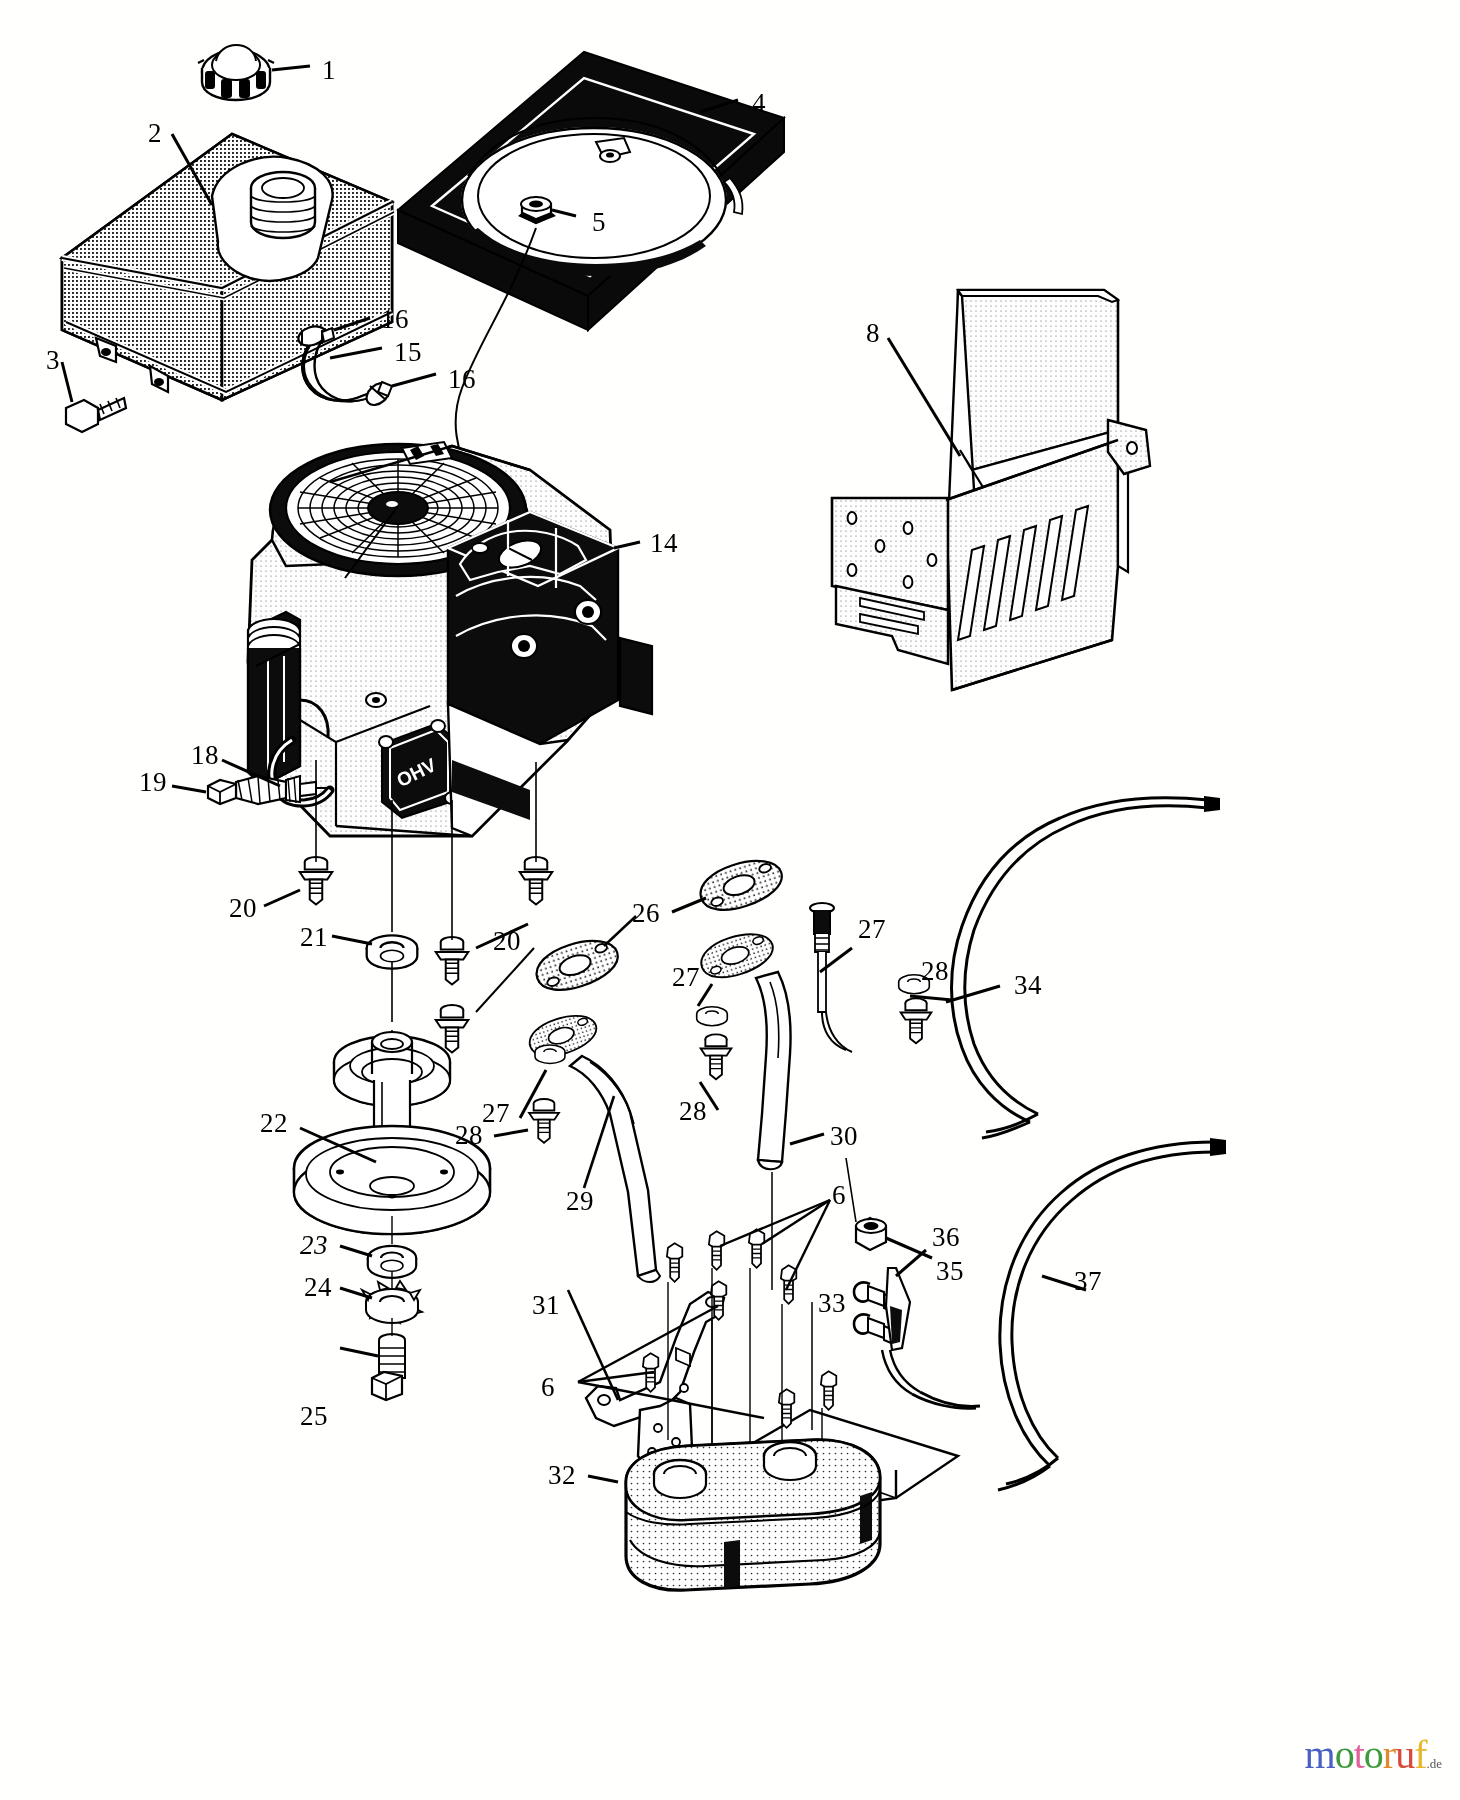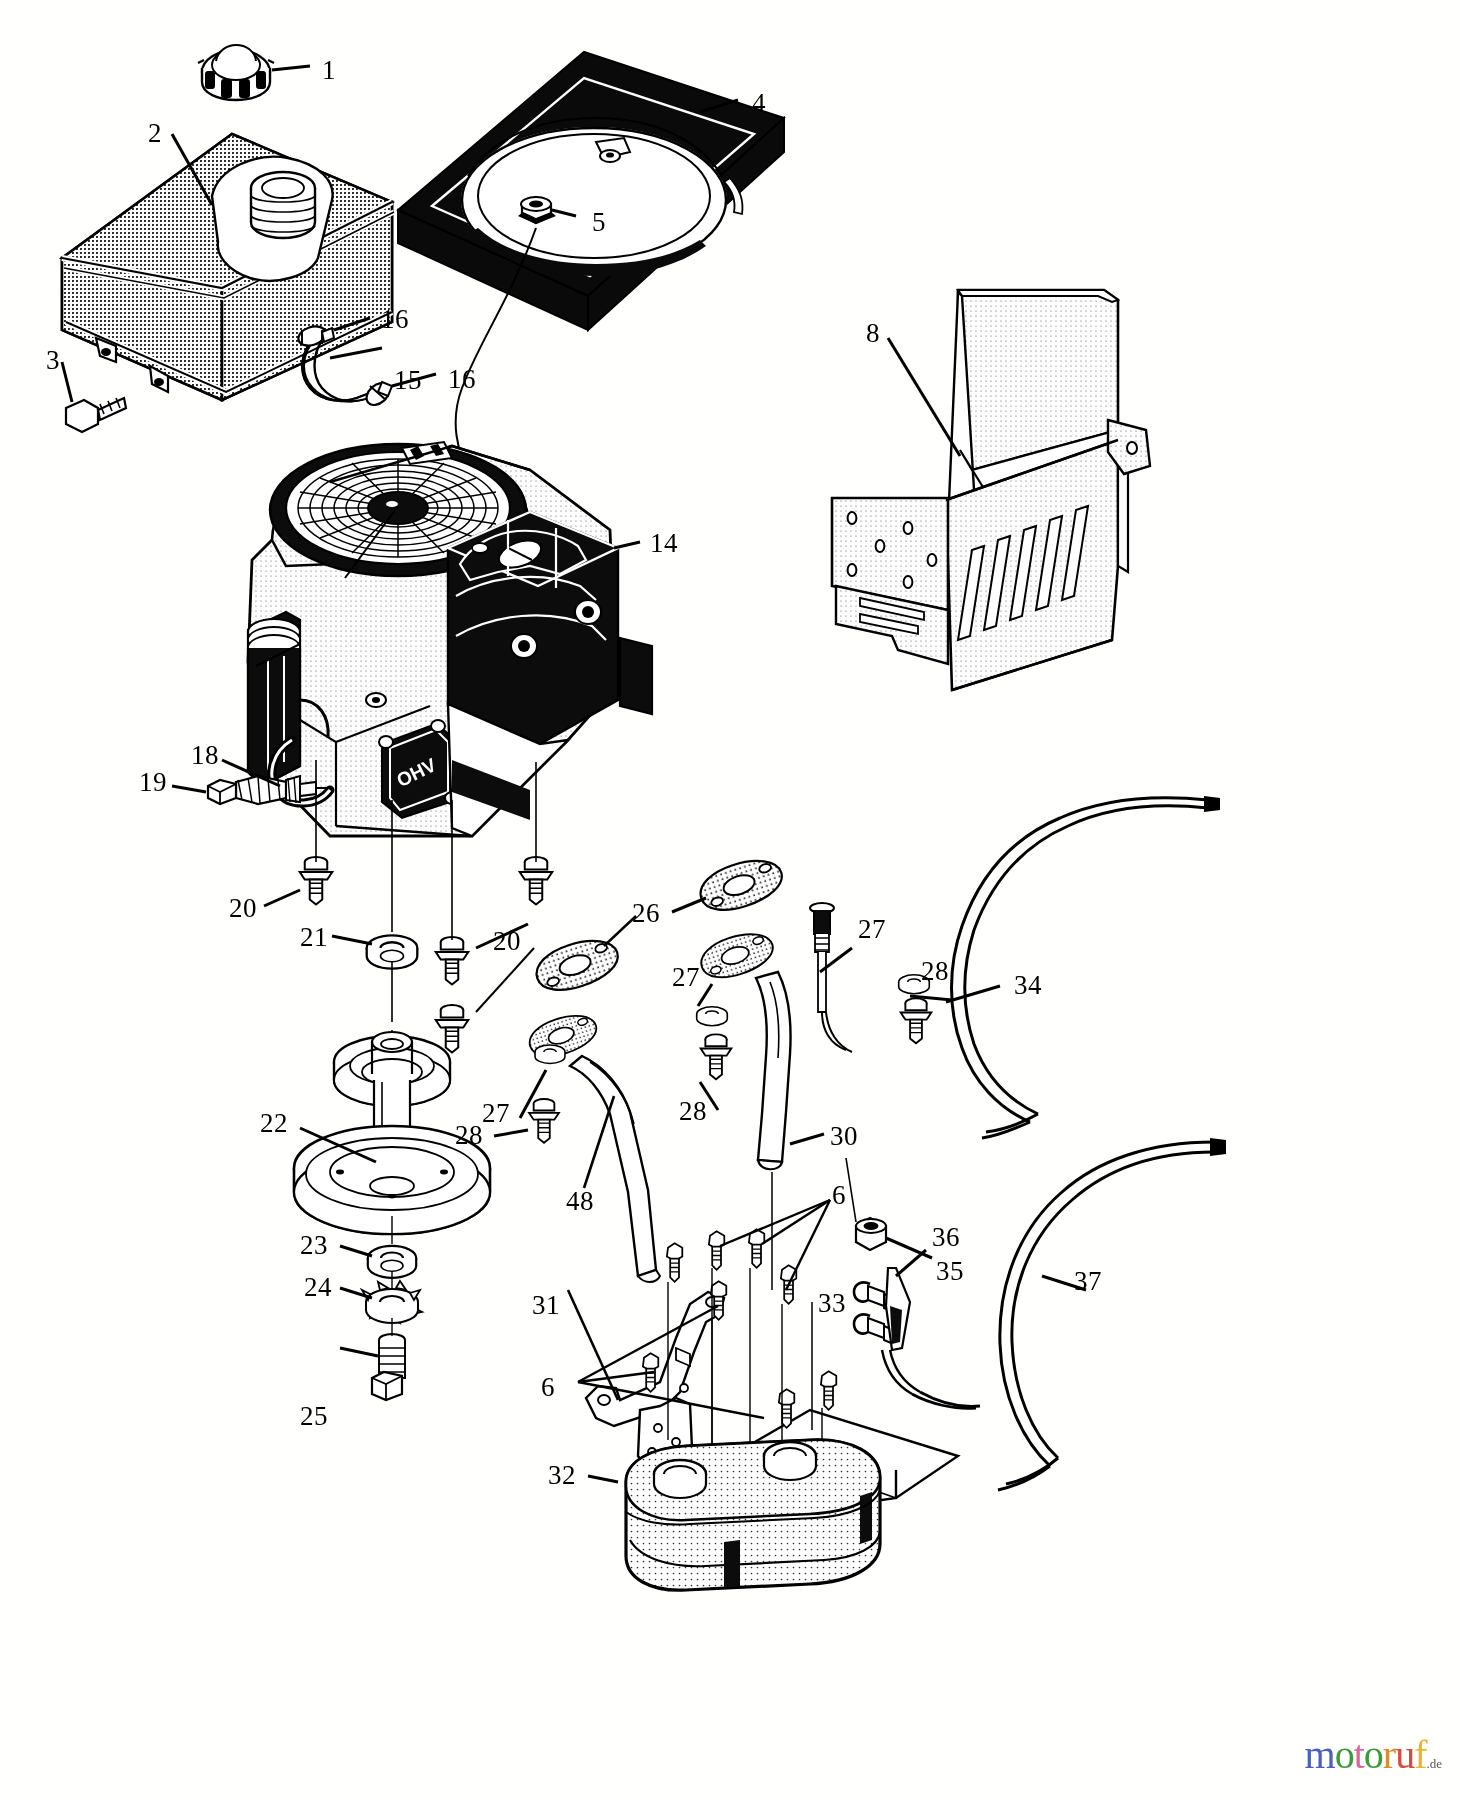--- a/index.html
+++ b/index.html
@@ -624,40 +624,40 @@
 
   </svg>
 
   <div class="callout" style="left:322px;top:55px;">1</div>
   <div class="callout" style="left:148px;top:118px;">2</div>
   <div class="callout" style="left:46px;top:345px;">3</div>
   <div class="callout" style="left:752px;top:88px;">4</div>
   <div class="callout" style="left:592px;top:207px;">5</div>
   <div class="callout" style="left:866px;top:318px;">8</div>
   <div class="callout" style="left:381px;top:304px;">16</div>
-  <div class="callout" style="left:394px;top:337px;margin-top:28px;">15</div>
+  <div class="callout" style="left:394px;top:337px;">15</div>
   <div class="callout" style="left:448px;top:364px;">16</div>
   <div class="callout" style="left:650px;top:528px;">14</div>
   <div class="callout" style="left:191px;top:740px;">18</div>
   <div class="callout" style="left:139px;top:767px;">19</div>
   <div class="callout" style="left:229px;top:893px;">20</div>
   <div class="callout" style="left:300px;top:922px;">21</div>
   <div class="callout" style="left:493px;top:926px;">20</div>
   <div class="callout" style="left:260px;top:1108px;">22</div>
-  <div class="callout" style="left:300px;top:1230px;">23</div>
+  <div class="callout" style="left:300px;top:1230px;font-style:italic;">23</div>
   <div class="callout" style="left:304px;top:1272px;">24</div>
   <div class="callout" style="left:300px;top:1401px;">25</div>
   <div class="callout" style="left:632px;top:898px;">26</div>
   <div class="callout" style="left:672px;top:962px;">27</div>
   <div class="callout" style="left:482px;top:1098px;">27</div>
   <div class="callout" style="left:858px;top:914px;">27</div>
   <div class="callout" style="left:679px;top:1096px;">28</div>
   <div class="callout" style="left:455px;top:1120px;">28</div>
   <div class="callout" style="left:921px;top:956px;">28</div>
-  <div class="callout" style="left:566px;top:1186px;">48</div>
+  <div class="callout" style="left:566px;top:1186px;">29</div>
   <div class="callout" style="left:830px;top:1121px;">30</div>
   <div class="callout" style="left:532px;top:1290px;">31</div>
   <div class="callout" style="left:548px;top:1460px;">32</div>
   <div class="callout" style="left:818px;top:1288px;">33</div>
   <div class="callout" style="left:1014px;top:970px;">34</div>
   <div class="callout" style="left:936px;top:1256px;">35</div>
   <div class="callout" style="left:932px;top:1222px;">36</div>
   <div class="callout" style="left:1074px;top:1266px;">37</div>
   <div class="callout" style="left:832px;top:1180px;">6</div>
   <div class="callout" style="left:541px;top:1372px;">6</div>

